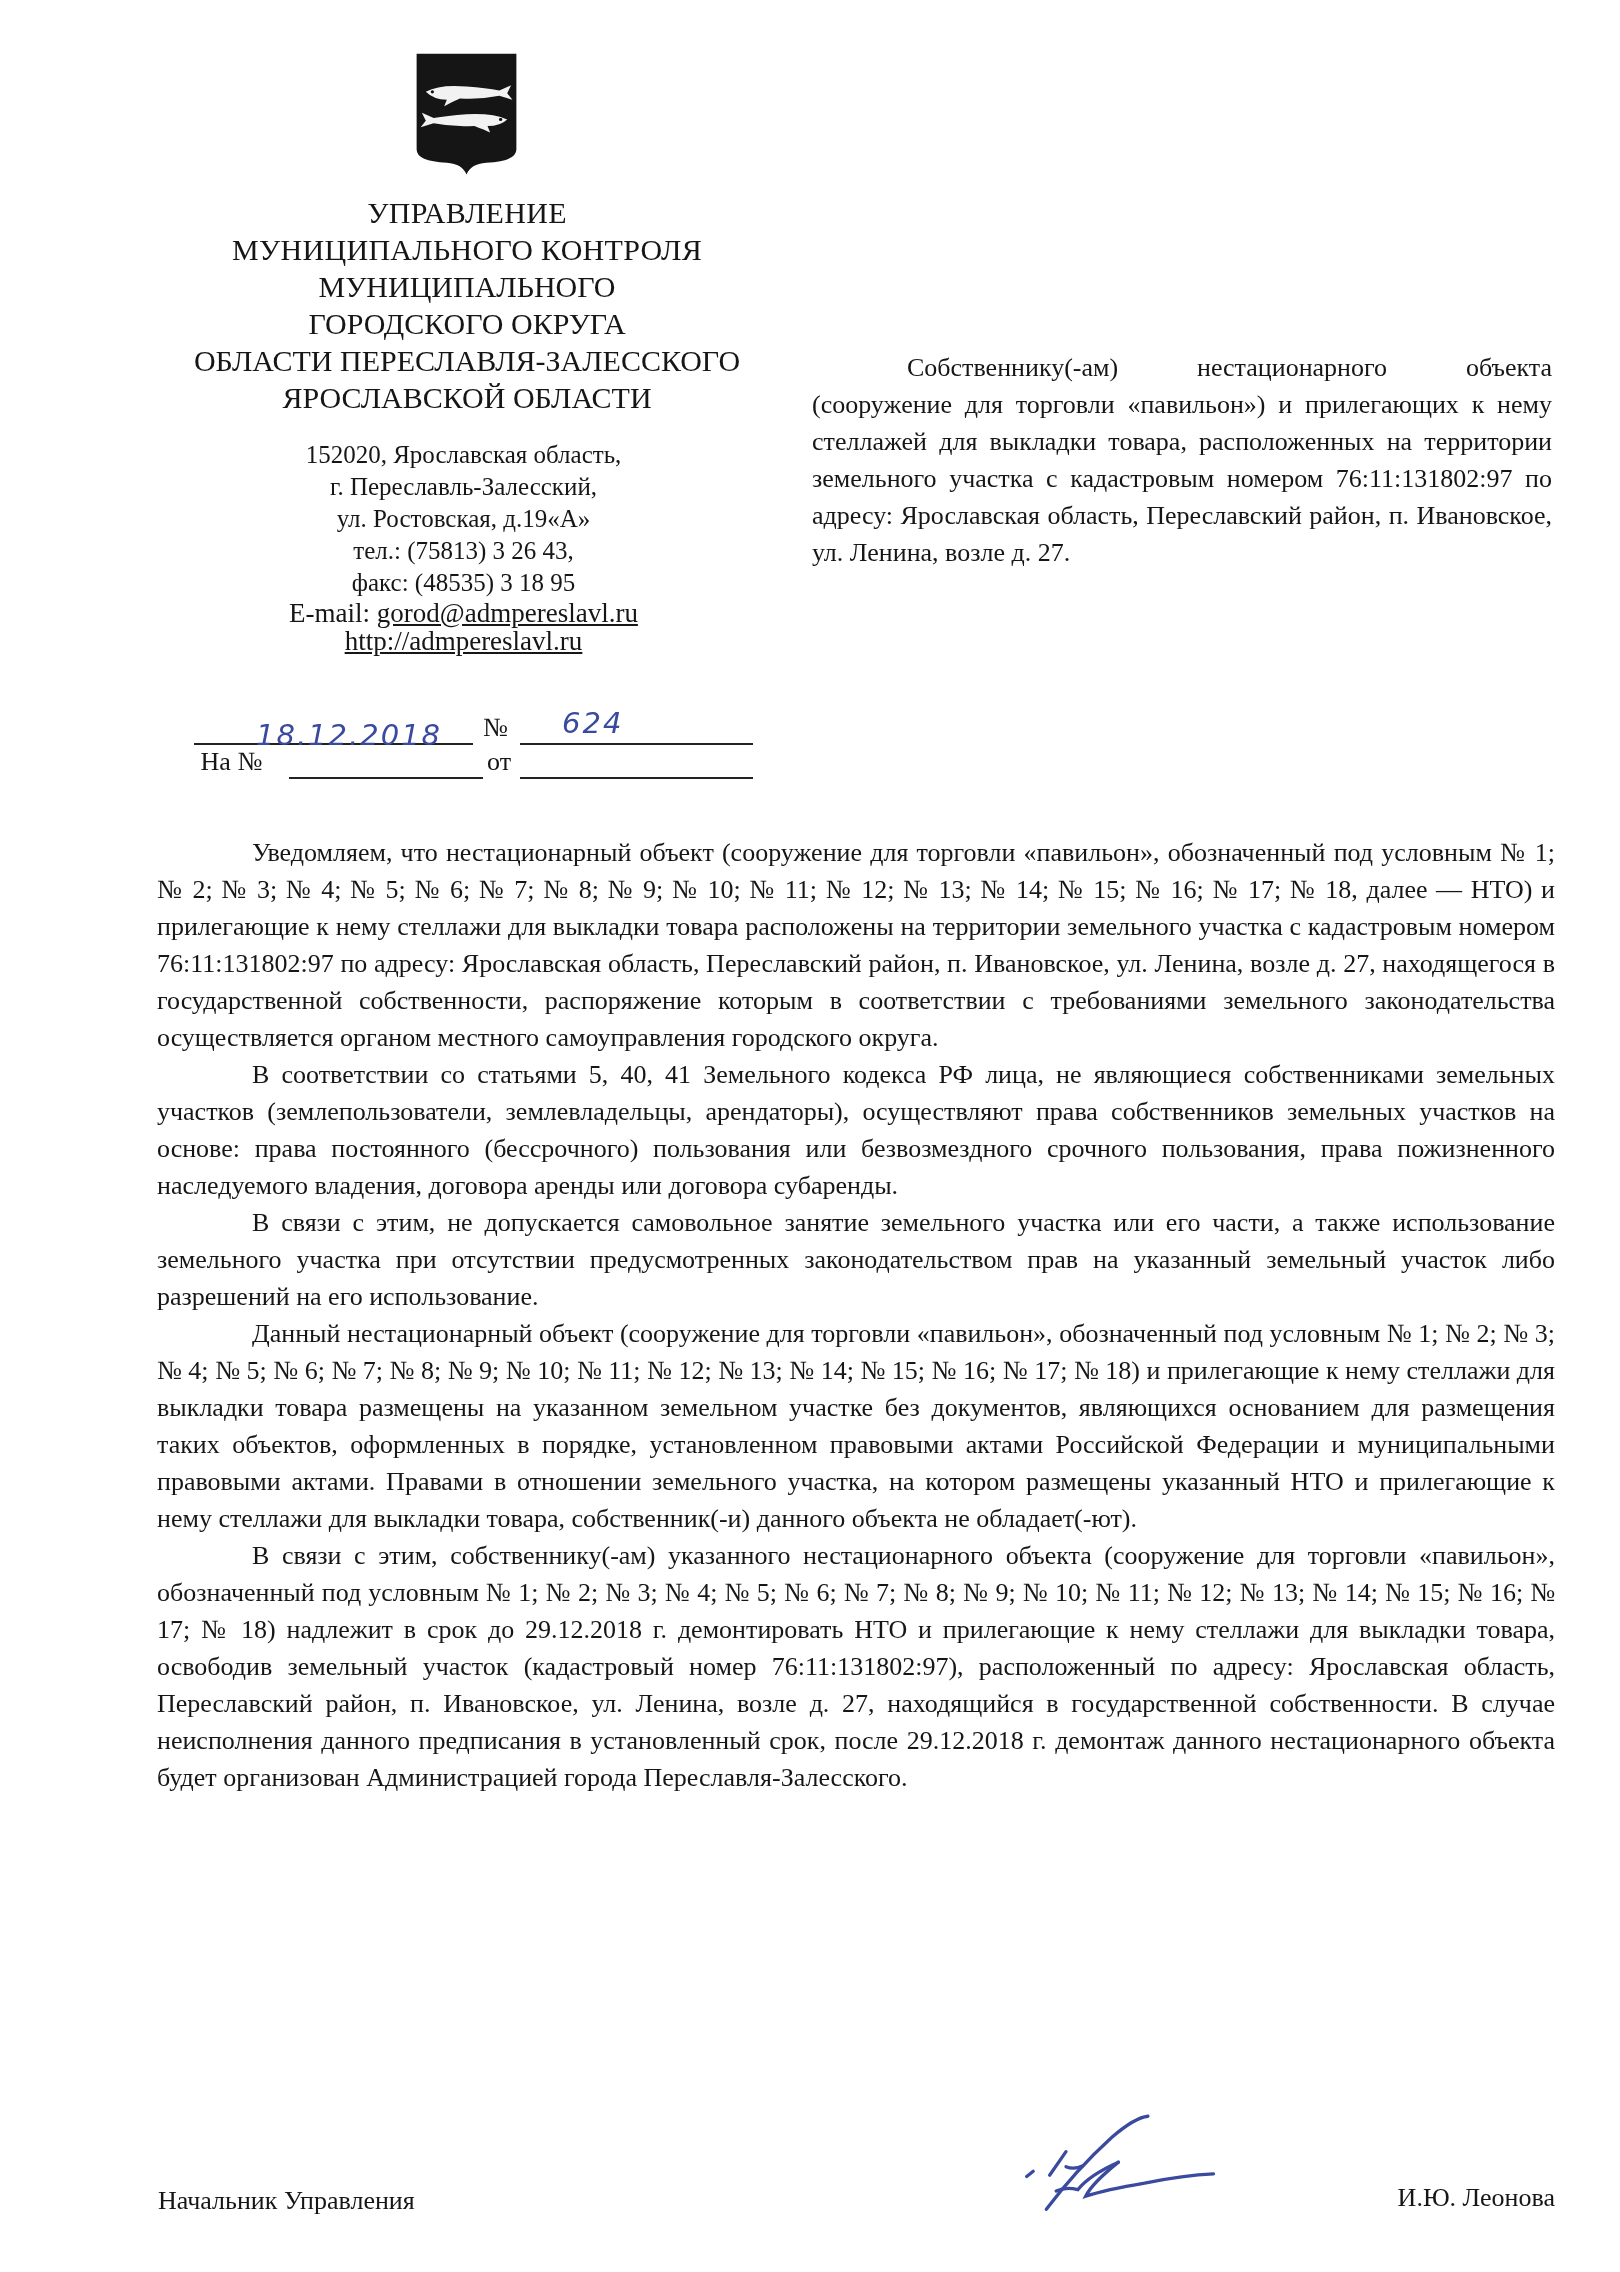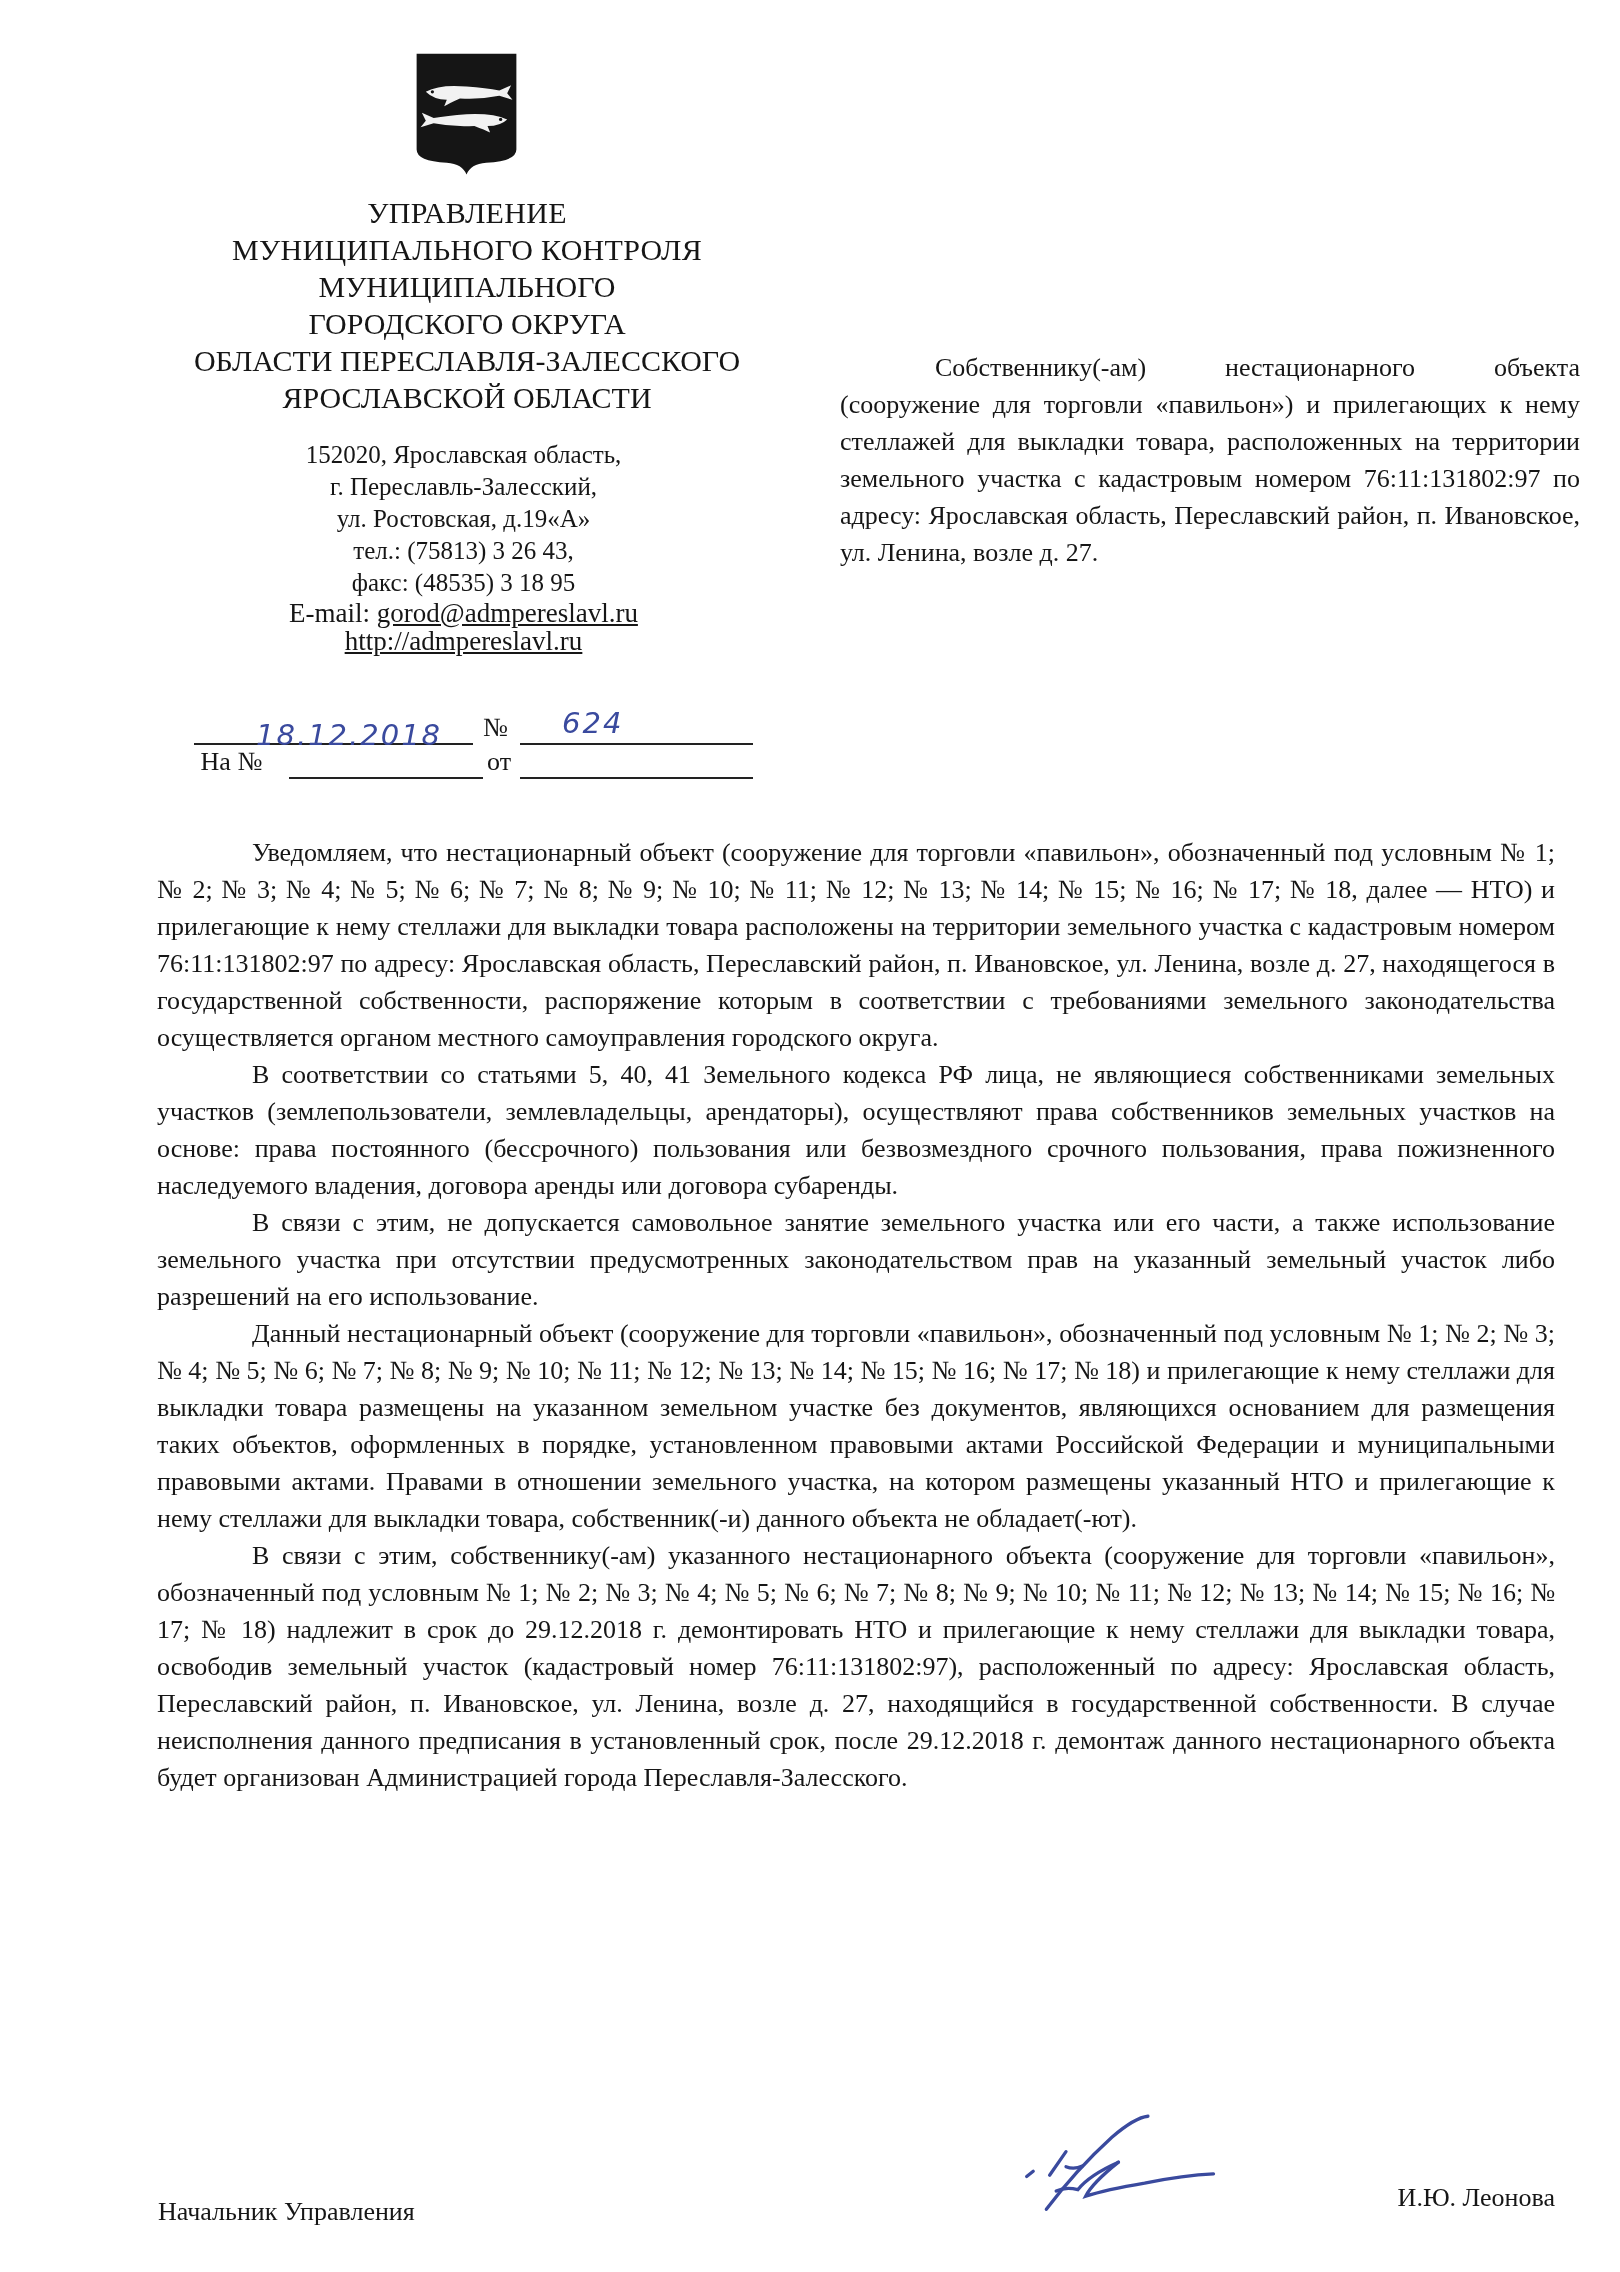--- a/index.html
+++ b/index.html
@@ -20,30 +20,30 @@
     text-align: center; font-size: 25px; line-height: 32px;
   }
   .address-block .small { font-size: 27px; line-height: 28px; }
   .u { text-decoration: underline; }
   .reg-block { position: absolute; left: 194px; top: 710px; width: 559px; font-size: 26px; }
   .reg-row { position: relative; height: 37px; }
   .line { position: absolute; border-bottom: 2px solid #222; height: 0; }
   .hand { position: absolute; color: #3a4a9e; font-family: "DejaVu Sans", sans-serif; font-style: italic; font-size: 29px; letter-spacing: 2px; }
   .addressee {
     position: absolute; left: 812px; top: 349px; width: 740px;
-    font-size: 26px; line-height: 37px; text-align: justify; margin-left: 28px;
+    font-size: 26px; line-height: 37px; text-align: justify;
   }
   .addressee p { margin: 0; text-indent: 95px; }
   .body-text {
     position: absolute; left: 157px; top: 834px; width: 1398px;
     font-size: 26px; line-height: 37px; text-align: justify;
   }
   .body-text p { margin: 0; text-indent: 95px; }
   .sign-row { position: absolute; left: 158px; top: 2170px; width: 1397px; height: 53px; font-size: 26px; }
-  .sign-title { position: absolute; left: 0; top: 27px; }
+  .sign-title { position: absolute; left: 0; top: 16px; }
   .sign-name { position: absolute; right: 0; top: 13px; text-align: center; }
   .signature { position: absolute; left: 855px; top: -59px; width: 224px; height: 118px; }
 </style>
 </head>
 <body>
 
 <svg class="emblem" viewBox="0 0 160 190">
   <path d="M4 4 H156 V150 Q156 168 110 170 Q86 172 80 188 Q74 172 50 170 Q4 168 4 150 Z" fill="#151515"></path>
   <g>
     <path d="M18 62 Q40 50 80 54 Q110 56 130 60 L148 52 L142 64 L150 74 L130 68 Q100 74 70 72 Q52 80 46 84 L50 74 Q30 74 18 62 Z" fill="#f2f2f2"></path>

